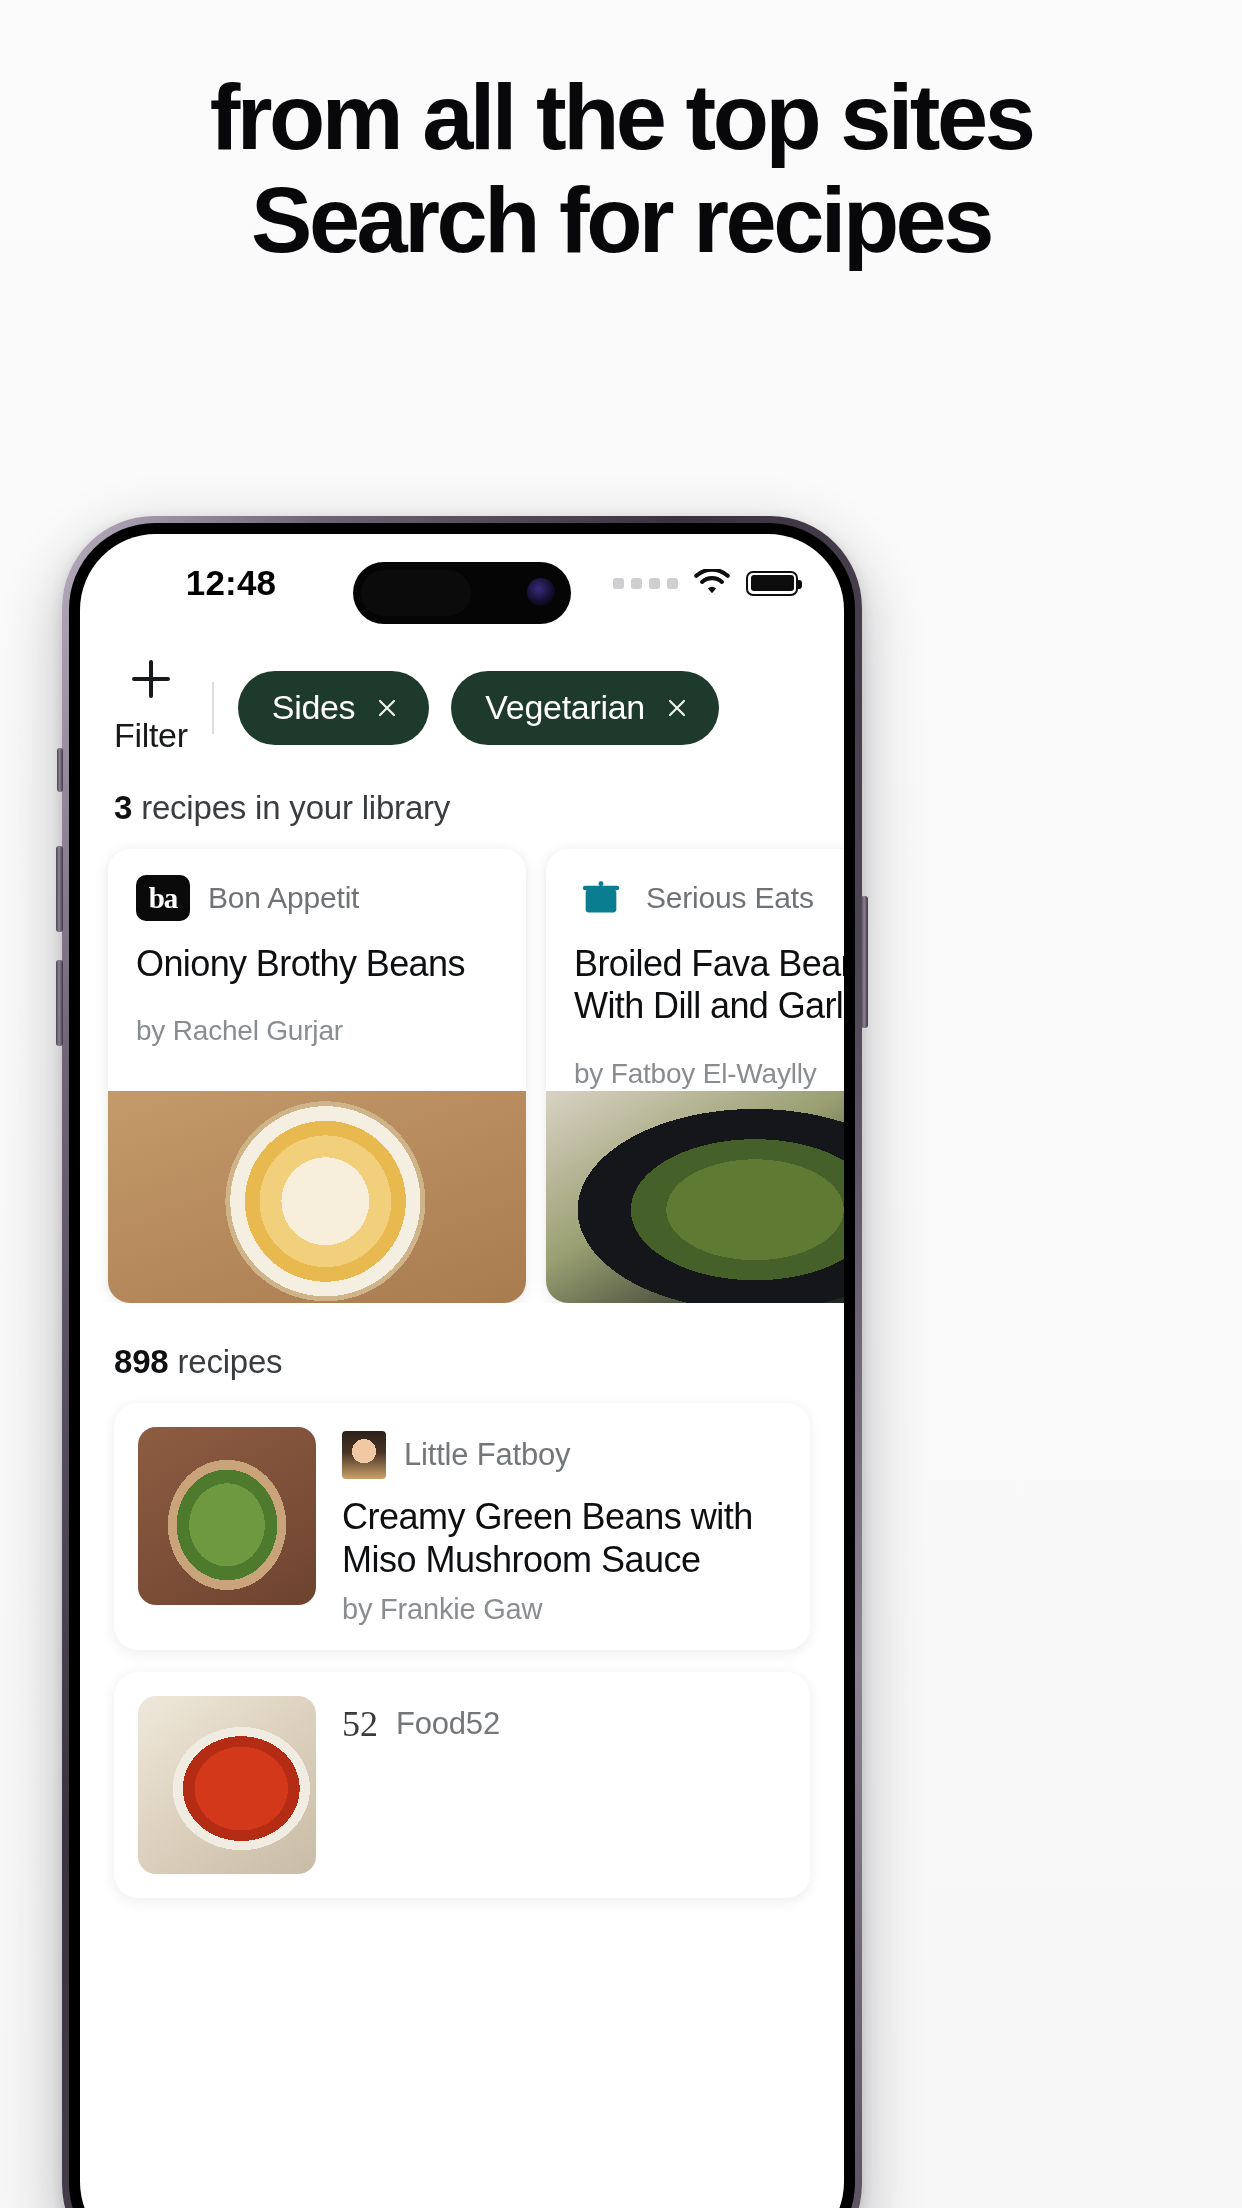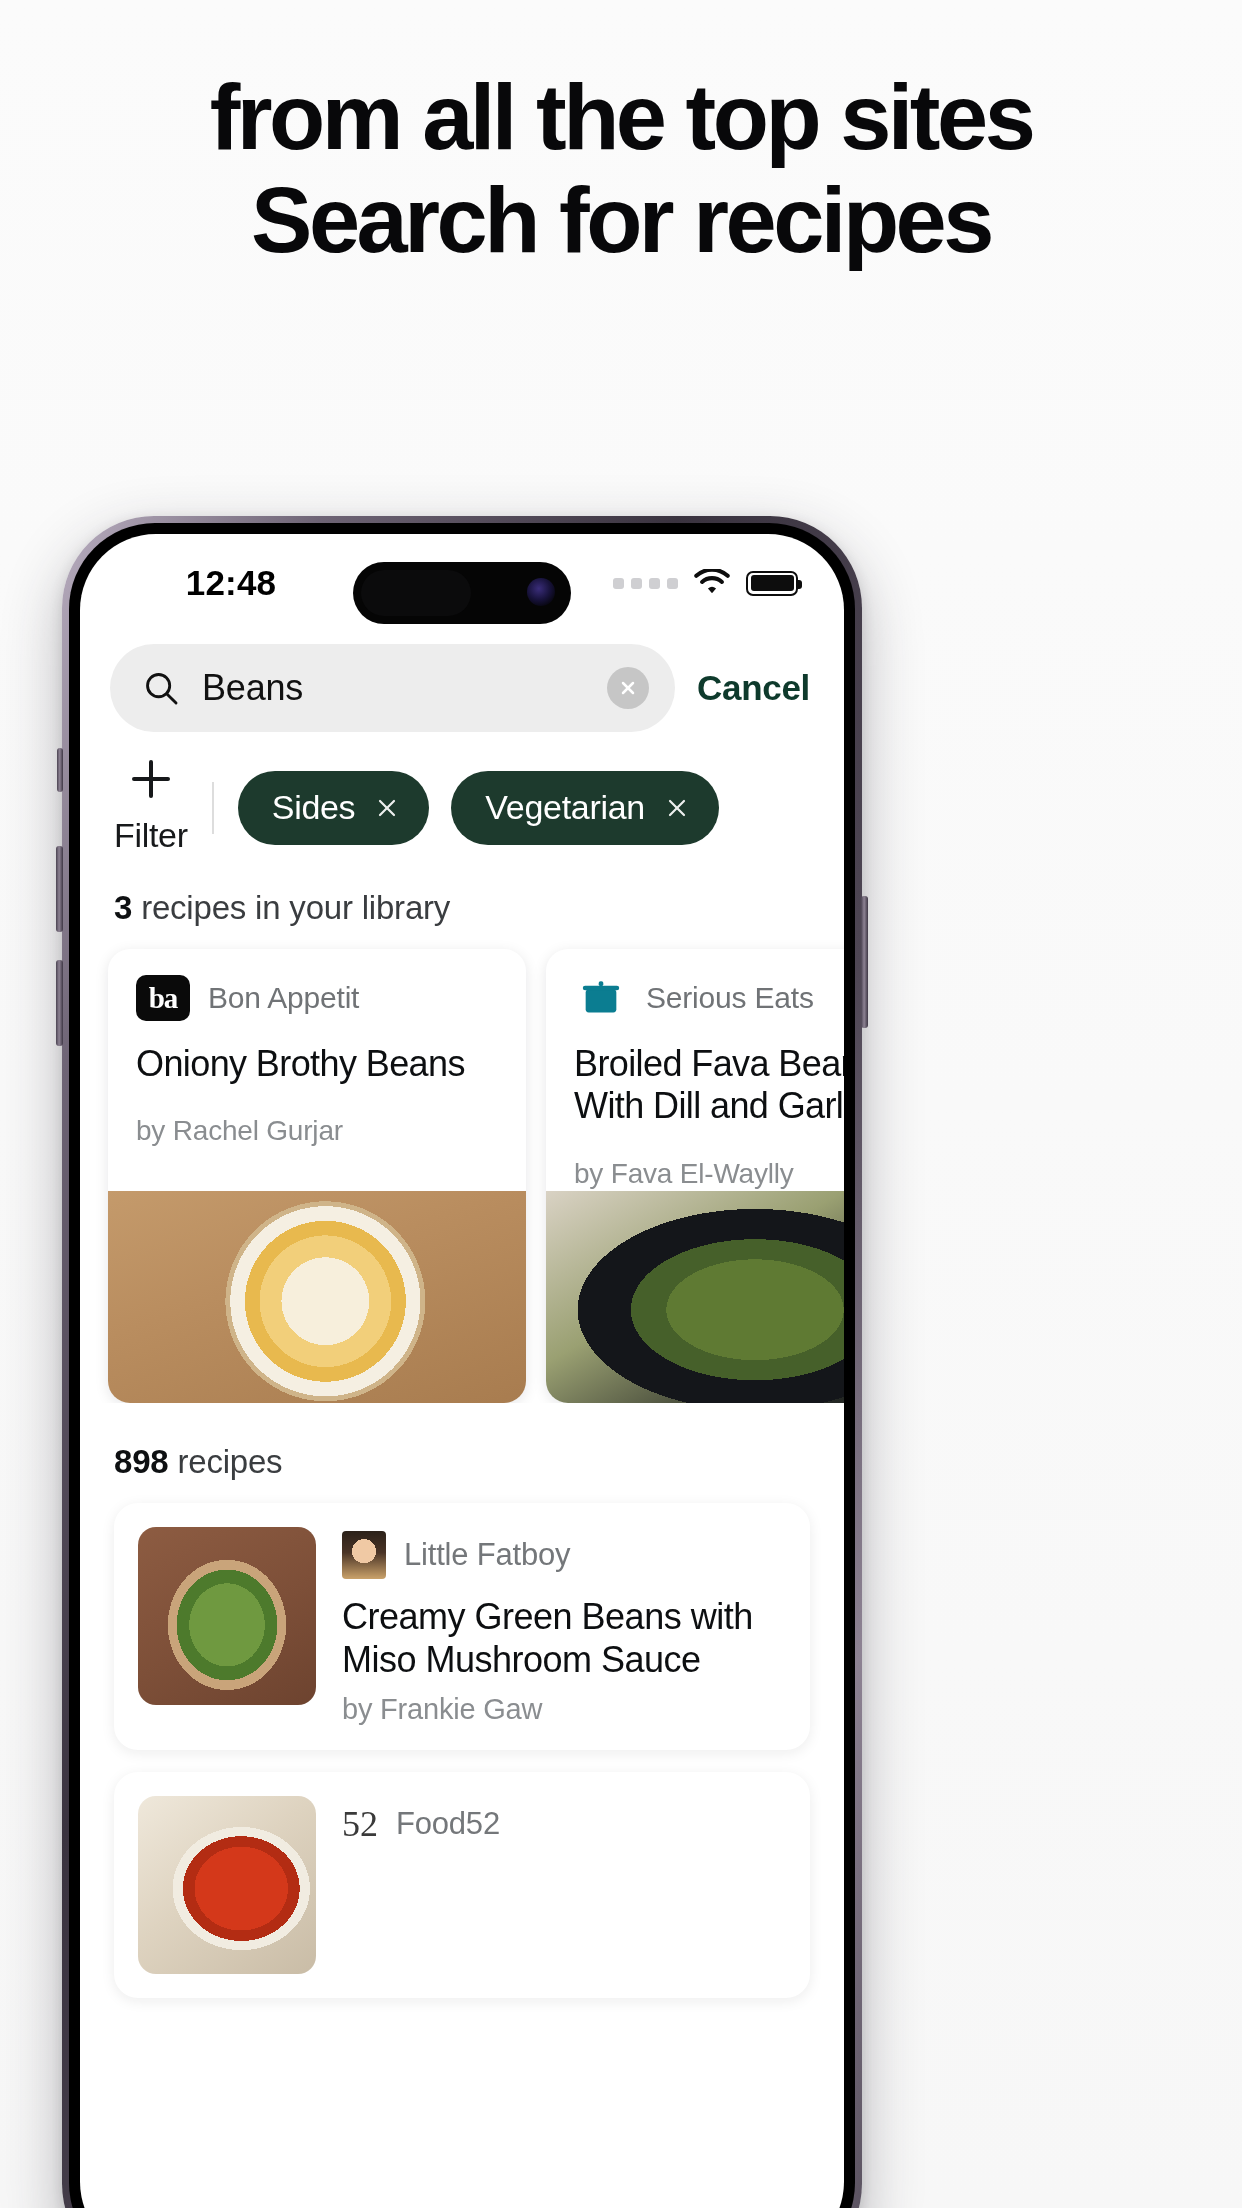--- a/index.html
+++ b/index.html
@@ -302,36 +302,20 @@
               <path d="M12 15.6l2.6-3.1a4 4 0 0 0-5.2 0L12 15.6z" fill="#0d0d0d"></path>
               <path d="M5.6 8.3a9.6 9.6 0 0 1 12.8 0" stroke="#0d0d0d" stroke-width="2.6" fill="none" stroke-linecap="round"></path>
               <path d="M1.9 4.4a14.9 14.9 0 0 1 20.2 0" stroke="#0d0d0d" stroke-width="2.6" fill="none" stroke-linecap="round"></path>
             </svg>
             <span class="battery">
                 <i></i>
               </span>
           </div>
         </div>
 
-        <div class="search-row">
-          <div class="searchbox">
-            <svg class="mag" viewBox="0 0 24 24">
-              <circle cx="10.5" cy="10.5" r="7" stroke="#111" stroke-width="1.8" fill="none"></circle>
-              <line x1="15.6" y1="15.6" x2="21.5" y2="21.5" stroke="#111" stroke-width="1.8" stroke-linecap="round"></line>
-            </svg>
-            <span class="search-value" title="Search">Beans</span>
-            <span class="clear-btn">
-              <svg viewBox="0 0 24 24">
-                <line x1="6" y1="6" x2="18" y2="18" stroke="#fff" stroke-width="3" stroke-linecap="round"></line>
-                <line x1="18" y1="6" x2="6" y2="18" stroke="#fff" stroke-width="3" stroke-linecap="round"></line>
-              </svg>
-            </span>
-          </div>
-          <div class="cancel">Cancel</div>
-        </div>
 
         <div class="filter-row">
           <div class="filter-add">
             <span class="plus"></span>
             <span class="filter-label">Filter</span>
           </div>
           <span class="vdiv"></span>
 
           <span class="chip">
             <span>Sides</span>
@@ -375,21 +359,21 @@
                 <span class="src-logo">
                   <svg class="pot" viewBox="0 0 24 24">
                     <rect x="4" y="7.5" width="16" height="12" rx="1.6" fill="#0b7d91"></rect>
                     <rect x="2.5" y="5.6" width="19" height="2.4" rx="1.2" fill="#0b7d91"></rect>
                     <rect x="10.8" y="3.2" width="2.4" height="2.6" rx="1" fill="#0b7d91"></rect>
                   </svg>
                 </span>
                 <span class="src-name">Serious Eats</span>
               </div>
               <div class="card-title">Broiled Fava Beans With Dill and Garlic...</div>
-              <div class="card-by">by Fava El-Waylly</div>
+              <div class="card-by">by Fatboy El-Waylly</div>
             </div>
             <div class="card-img img-fava"></div>
           </div>
 
         </div>
 
         <div class="sec-head" style="padding-top:40px;padding-bottom:22px">
           <b>898</b>
           <span>recipes</span>
         </div>

